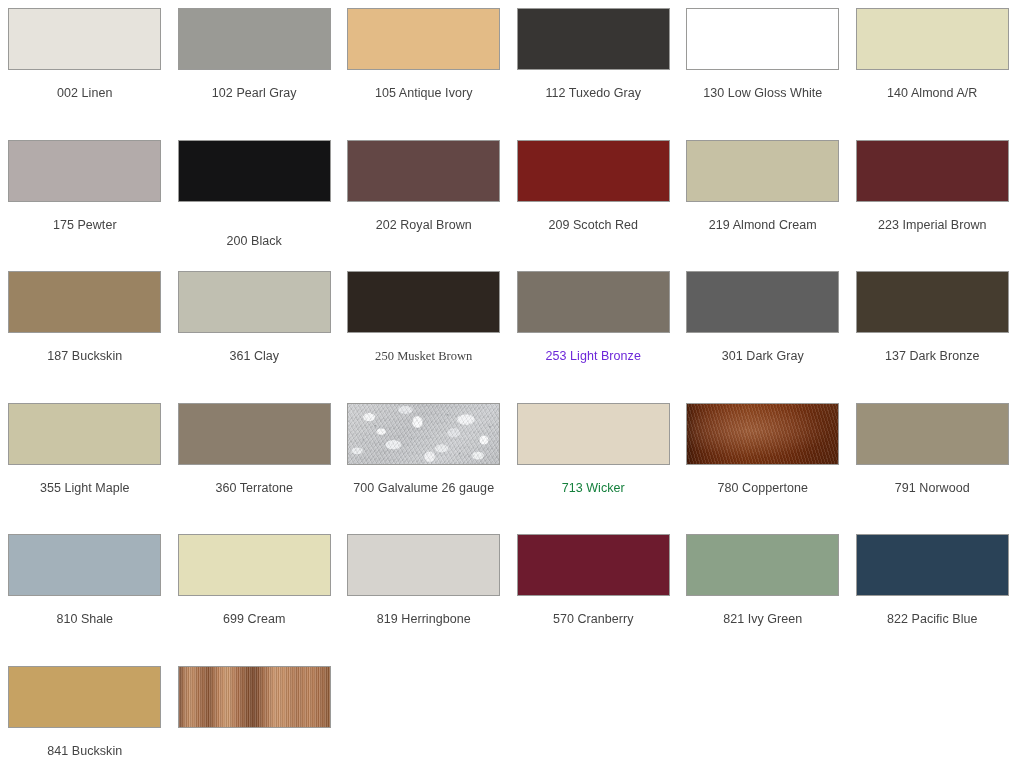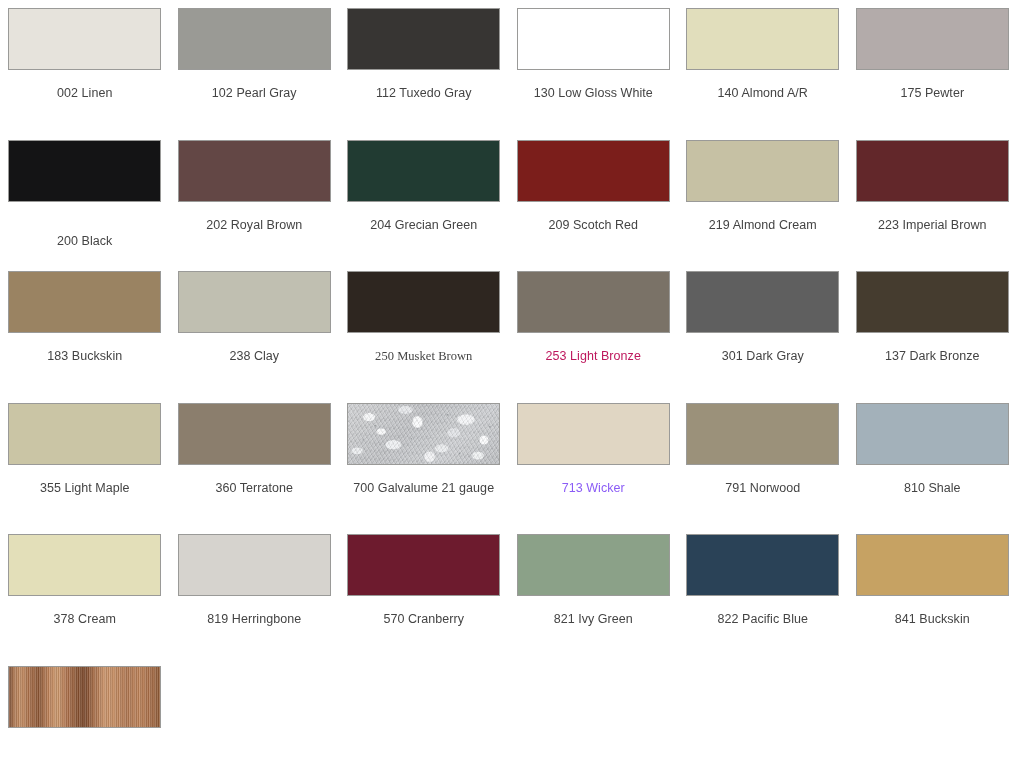--- a/index.html
+++ b/index.html
@@ -133,20 +133,24 @@
 <div id="swatch-grid">
     <div class="swatch-cell">
       <div class="swatch-chip" style="border-color: rgb(154, 154, 152); background-color: rgb(230, 227, 220);"></div>
       <div class="swatch-label" style="color: rgb(68, 68, 68);">002 Linen</div>
     </div>
     <div class="swatch-cell">
       <div class="swatch-chip" style="border-color: rgb(154, 154, 152); background-color: rgb(154, 154, 149);"></div>
       <div class="swatch-label" style="color: rgb(68, 68, 68);">102 Pearl Gray</div>
     </div>
     <div class="swatch-cell">
+      <div class="swatch-chip" style="border-color: rgb(154, 154, 152); background-color: rgb(227, 187, 134);"></div>
+      <div class="swatch-label" style="color: rgb(68, 68, 68);">105 Antique Ivory</div>
+    </div>
+    <div class="swatch-cell">
       <div class="swatch-chip" style="border-color: rgb(154, 154, 152); background-color: rgb(55, 53, 51);"></div>
       <div class="swatch-label" style="color: rgb(68, 68, 68);">112 Tuxedo Gray</div>
     </div>
     <div class="swatch-cell">
       <div class="swatch-chip" style="border-color: rgb(154, 154, 152); background-color: rgb(255, 255, 255);"></div>
       <div class="swatch-label" style="color: rgb(68, 68, 68);">130 Low Gloss White</div>
     </div>
     <div class="swatch-cell">
       <div class="swatch-chip" style="border-color: rgb(154, 154, 152); background-color: rgb(225, 222, 188);"></div>
       <div class="swatch-label" style="color: rgb(68, 68, 68);">140 Almond A/R</div>
@@ -157,50 +161,46 @@
     </div>
     <div class="swatch-cell">
       <div class="swatch-chip" style="border-color: rgb(154, 154, 152); background-color: rgb(20, 20, 21);"></div>
       <div class="swatch-label" style="color: rgb(68, 68, 68); margin-top: 32px;">200 Black</div>
     </div>
     <div class="swatch-cell">
       <div class="swatch-chip" style="border-color: rgb(154, 154, 152); background-color: rgb(99, 71, 69);"></div>
       <div class="swatch-label" style="color: rgb(68, 68, 68);">202 Royal Brown</div>
     </div>
     <div class="swatch-cell">
-      <div class="swatch-chip" style="border-color: rgb(154, 154, 152); background-color: rgb(33, 59, 50);"></div>
-      <div class="swatch-label" style="color: rgb(68, 68, 68);">204 Grecian Green</div>
-    </div>
-    <div class="swatch-cell">
       <div class="swatch-chip" style="border-color: rgb(154, 154, 152); background-color: rgb(123, 30, 27);"></div>
       <div class="swatch-label" style="color: rgb(68, 68, 68);">209 Scotch Red</div>
     </div>
     <div class="swatch-cell">
       <div class="swatch-chip" style="border-color: rgb(154, 154, 152); background-color: rgb(198, 193, 164);"></div>
       <div class="swatch-label" style="color: rgb(68, 68, 68);">219 Almond Cream</div>
     </div>
     <div class="swatch-cell">
       <div class="swatch-chip" style="border-color: rgb(154, 154, 152); background-color: rgb(98, 39, 42);"></div>
       <div class="swatch-label" style="color: rgb(68, 68, 68);">223 Imperial Brown</div>
     </div>
     <div class="swatch-cell">
       <div class="swatch-chip" style="border-color: rgb(154, 154, 152); background-color: rgb(154, 131, 98);"></div>
-      <div class="swatch-label" style="color: rgb(68, 68, 68);">183 Buckskin</div>
+      <div class="swatch-label" style="color: rgb(68, 68, 68);">187 Buckskin</div>
     </div>
     <div class="swatch-cell">
       <div class="swatch-chip" style="border-color: rgb(154, 154, 152); background-color: rgb(192, 191, 177);"></div>
-      <div class="swatch-label" style="color: rgb(68, 68, 68);">238 Clay</div>
+      <div class="swatch-label" style="color: rgb(68, 68, 68);">361 Clay</div>
     </div>
     <div class="swatch-cell">
       <div class="swatch-chip" style="border-color: rgb(154, 154, 152); background-color: rgb(46, 38, 32);"></div>
       <div class="swatch-label" style="color: rgb(68, 68, 68); font-family: Liberation Serif, serif;">250 Musket Brown</div>
     </div>
     <div class="swatch-cell">
       <div class="swatch-chip" style="border-color: rgb(154, 154, 152); background-color: rgb(122, 114, 103);"></div>
-      <div class="swatch-label" style="color: #be185d;">253 Light Bronze</div>
+      <div class="swatch-label" style="color: #6d28d9;">253 Light Bronze</div>
     </div>
     <div class="swatch-cell">
       <div class="swatch-chip" style="border-color: rgb(154, 154, 152); background-color: rgb(95, 95, 95);"></div>
       <div class="swatch-label" style="color: rgb(68, 68, 68);">301 Dark Gray</div>
     </div>
     <div class="swatch-cell">
       <div class="swatch-chip" style="border-color: rgb(154, 154, 152); background-color: rgb(69, 60, 47);"></div>
       <div class="swatch-label" style="color: rgb(68, 68, 68);">137 Dark Bronze</div>
     </div>
     <div class="swatch-cell">
@@ -208,37 +208,43 @@
       <div class="swatch-label" style="color: rgb(68, 68, 68);">355 Light Maple</div>
     </div>
     <div class="swatch-cell">
       <div class="swatch-chip" style="border-color: rgb(154, 154, 152); background-color: rgb(139, 126, 109);"></div>
       <div class="swatch-label" style="color: rgb(68, 68, 68);">360 Terratone</div>
     </div>
     <div class="swatch-cell">
       <div class="swatch-chip" style="border-color: rgb(154, 154, 152); background-color: rgb(195, 197, 199);">
         <div class="tex tex-galvalume"></div>
       </div>
-      <div class="swatch-label" style="color: rgb(68, 68, 68);">700 Galvalume 21 gauge</div>
+      <div class="swatch-label" style="color: rgb(68, 68, 68);">700 Galvalume 26 gauge</div>
     </div>
     <div class="swatch-cell">
       <div class="swatch-chip" style="border-color: rgb(154, 154, 152); background-color: rgb(224, 214, 195);"></div>
-      <div class="swatch-label" style="color: #8b5cf6; text-align: center;">713 Wicker</div>
+      <div class="swatch-label" style="color: #15803d; text-align: center;">713 Wicker</div>
+    </div>
+    <div class="swatch-cell">
+      <div class="swatch-chip" style="border-color: rgb(154, 154, 152); background-color: rgb(171, 109, 64);">
+        <div class="tex tex-coppertone"></div>
+      </div>
+      <div class="swatch-label" style="color: rgb(68, 68, 68);">780 Coppertone</div>
     </div>
     <div class="swatch-cell">
       <div class="swatch-chip" style="border-color: rgb(154, 154, 152); background-color: rgb(155, 145, 122);"></div>
       <div class="swatch-label" style="color: rgb(68, 68, 68);">791 Norwood</div>
     </div>
     <div class="swatch-cell">
       <div class="swatch-chip" style="border-color: rgb(154, 154, 152); background-color: rgb(163, 177, 186);"></div>
       <div class="swatch-label" style="color: rgb(68, 68, 68);">810 Shale</div>
     </div>
     <div class="swatch-cell">
       <div class="swatch-chip" style="border-color: rgb(154, 154, 152); background-color: rgb(227, 223, 185);"></div>
-      <div class="swatch-label" style="color: rgb(68, 68, 68);">378 Cream</div>
+      <div class="swatch-label" style="color: rgb(68, 68, 68);">699 Cream</div>
     </div>
     <div class="swatch-cell">
       <div class="swatch-chip" style="border-color: rgb(154, 154, 152); background-color: rgb(214, 211, 206);"></div>
       <div class="swatch-label" style="color: rgb(68, 68, 68);">819 Herringbone</div>
     </div>
     <div class="swatch-cell">
       <div class="swatch-chip" style="border-color: rgb(154, 154, 152); background-color: rgb(109, 27, 46);"></div>
       <div class="swatch-label" style="color: rgb(68, 68, 68);">570 Cranberry</div>
     </div>
     <div class="swatch-cell">

